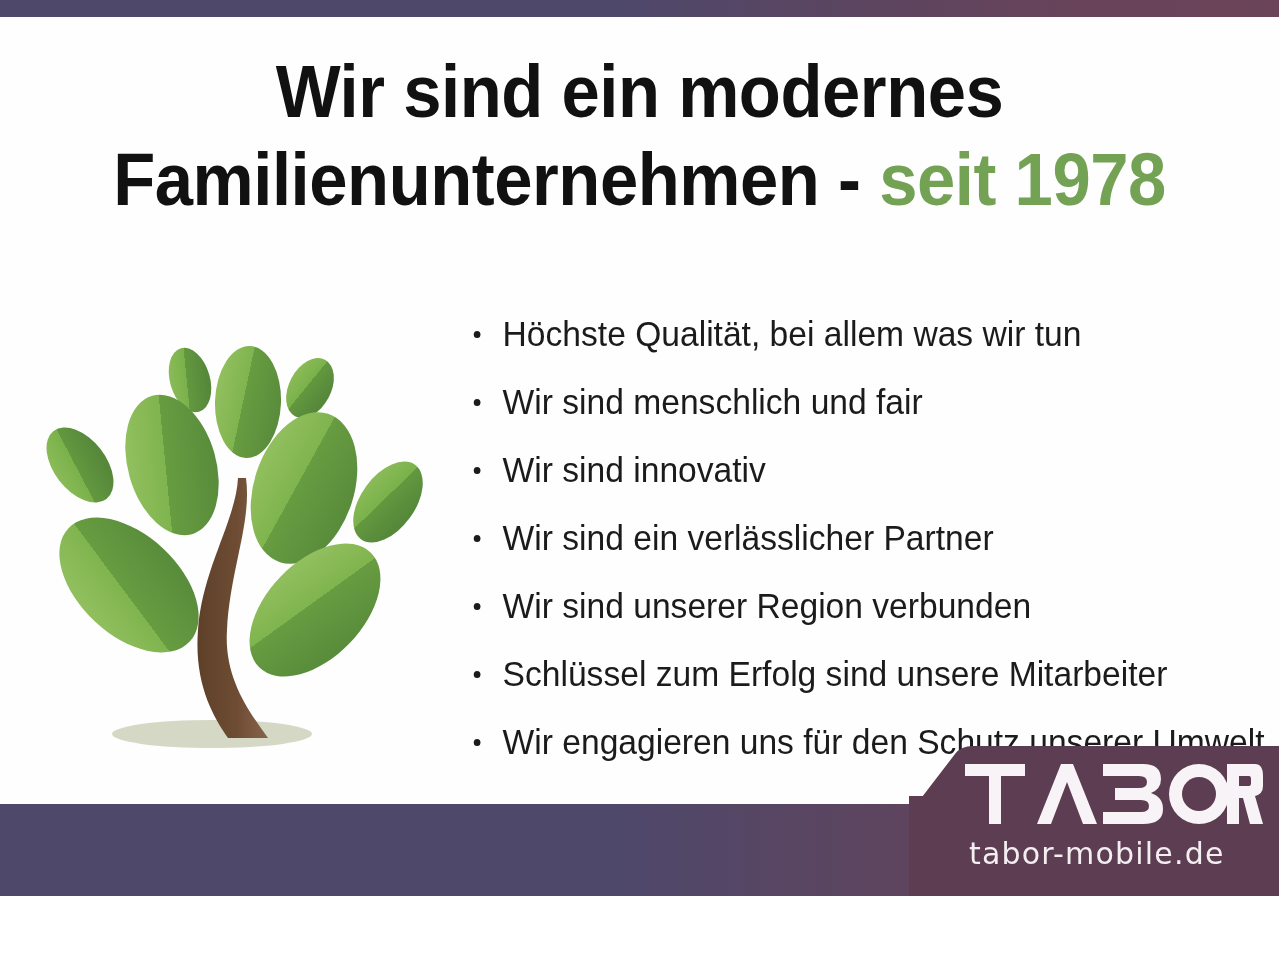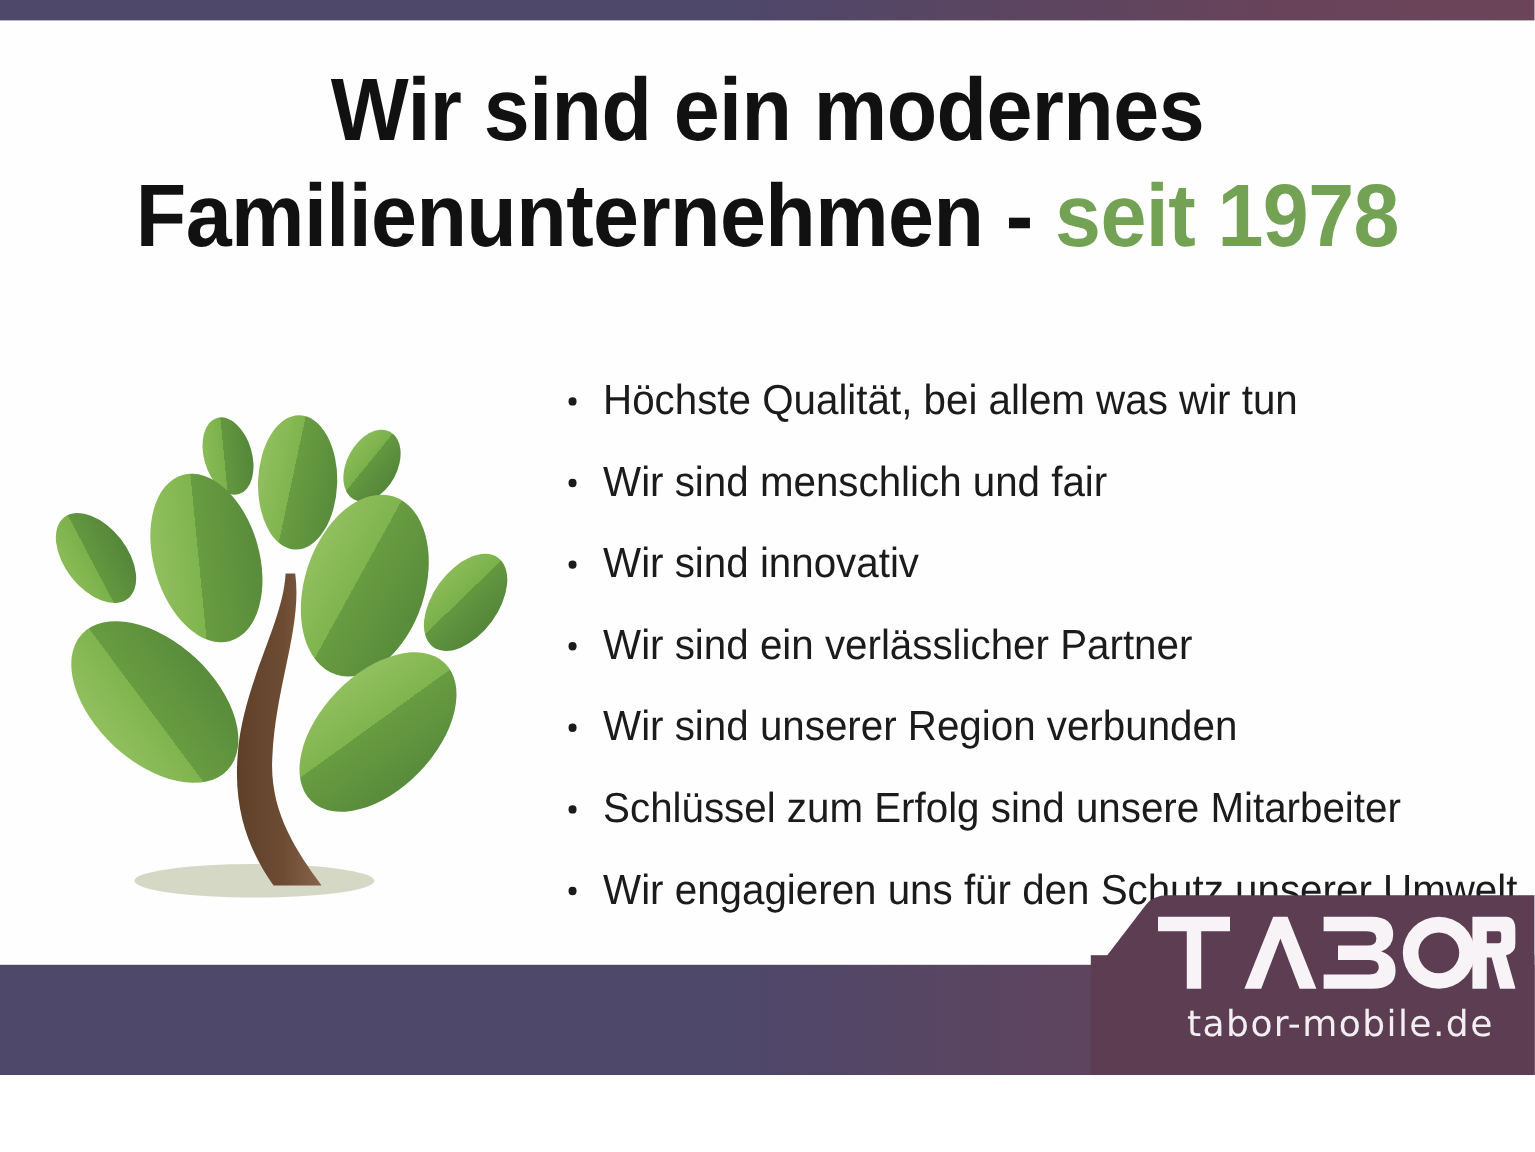--- a/index.html
+++ b/index.html
@@ -124,21 +124,20 @@
     top: 24px;
     width: 300px;
     height: 66px;
   }
   .logo-wordmark svg { display: block; width: 100%; height: 100%; }
   .logo-tagline {
     position: absolute;
     left: 70px;
     top: 100px;
     width: 296px;
-    text-align: center;
     font-size: 30px;
     letter-spacing: 1.2px;
     color: #f3eef1;
     font-family: "DejaVu Sans", sans-serif;
     font-weight: 400;
   }
 </style>
 </head>
 <body>
 

